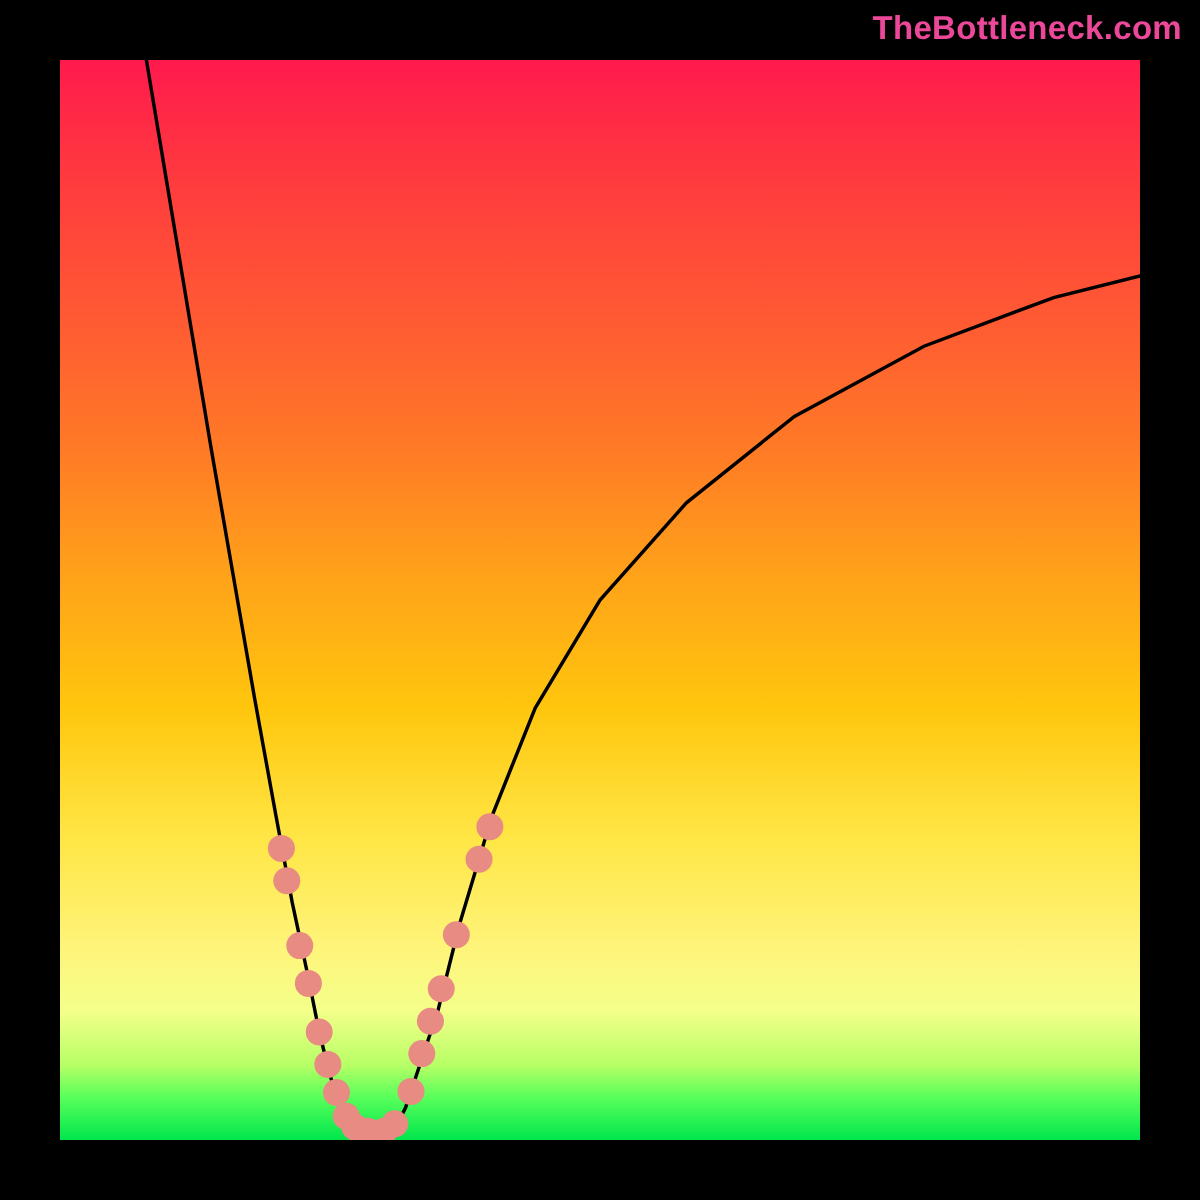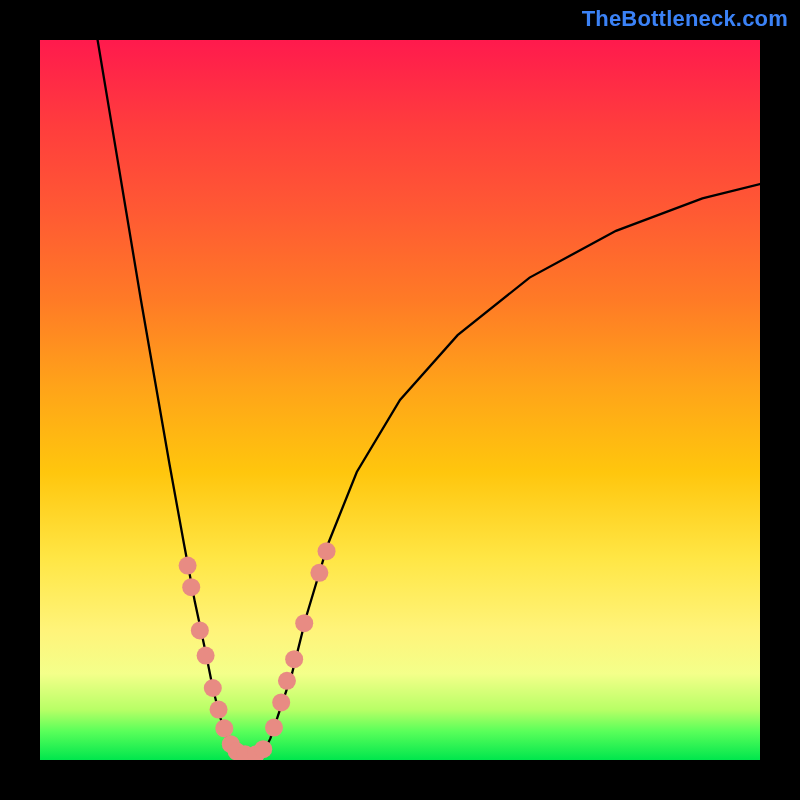--- a/index.html
+++ b/index.html
@@ -38,21 +38,21 @@
       #5aff5a 96%,
       #00e64d 100%
     );
   }
   .watermark {
     position: absolute;
     top: 6px;
     right: 12px;
     font-size: 22px;
     font-weight: 600;
-    color: #3b82f6;
+    color: #ec4899;
     letter-spacing: 0.2px;
     user-select: none;
   }
   svg.curve {
     position: absolute;
     left: 0;
     top: 0;
     width: 720px;
     height: 720px;
   }

